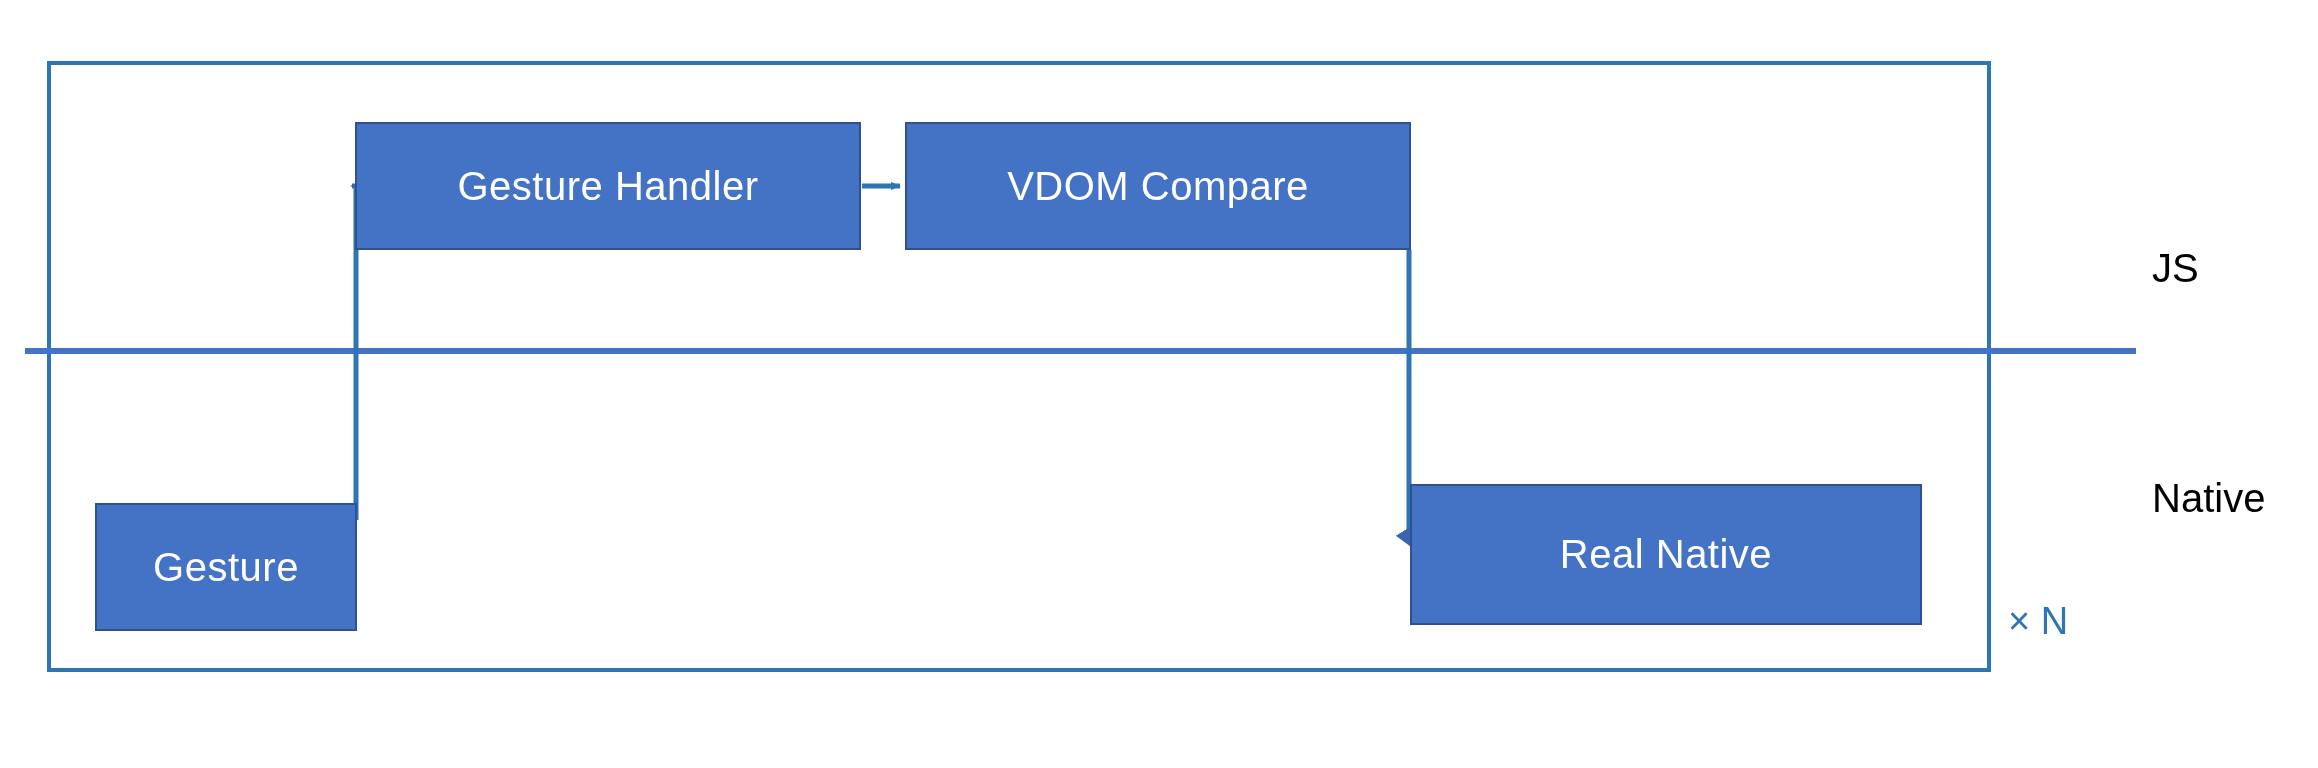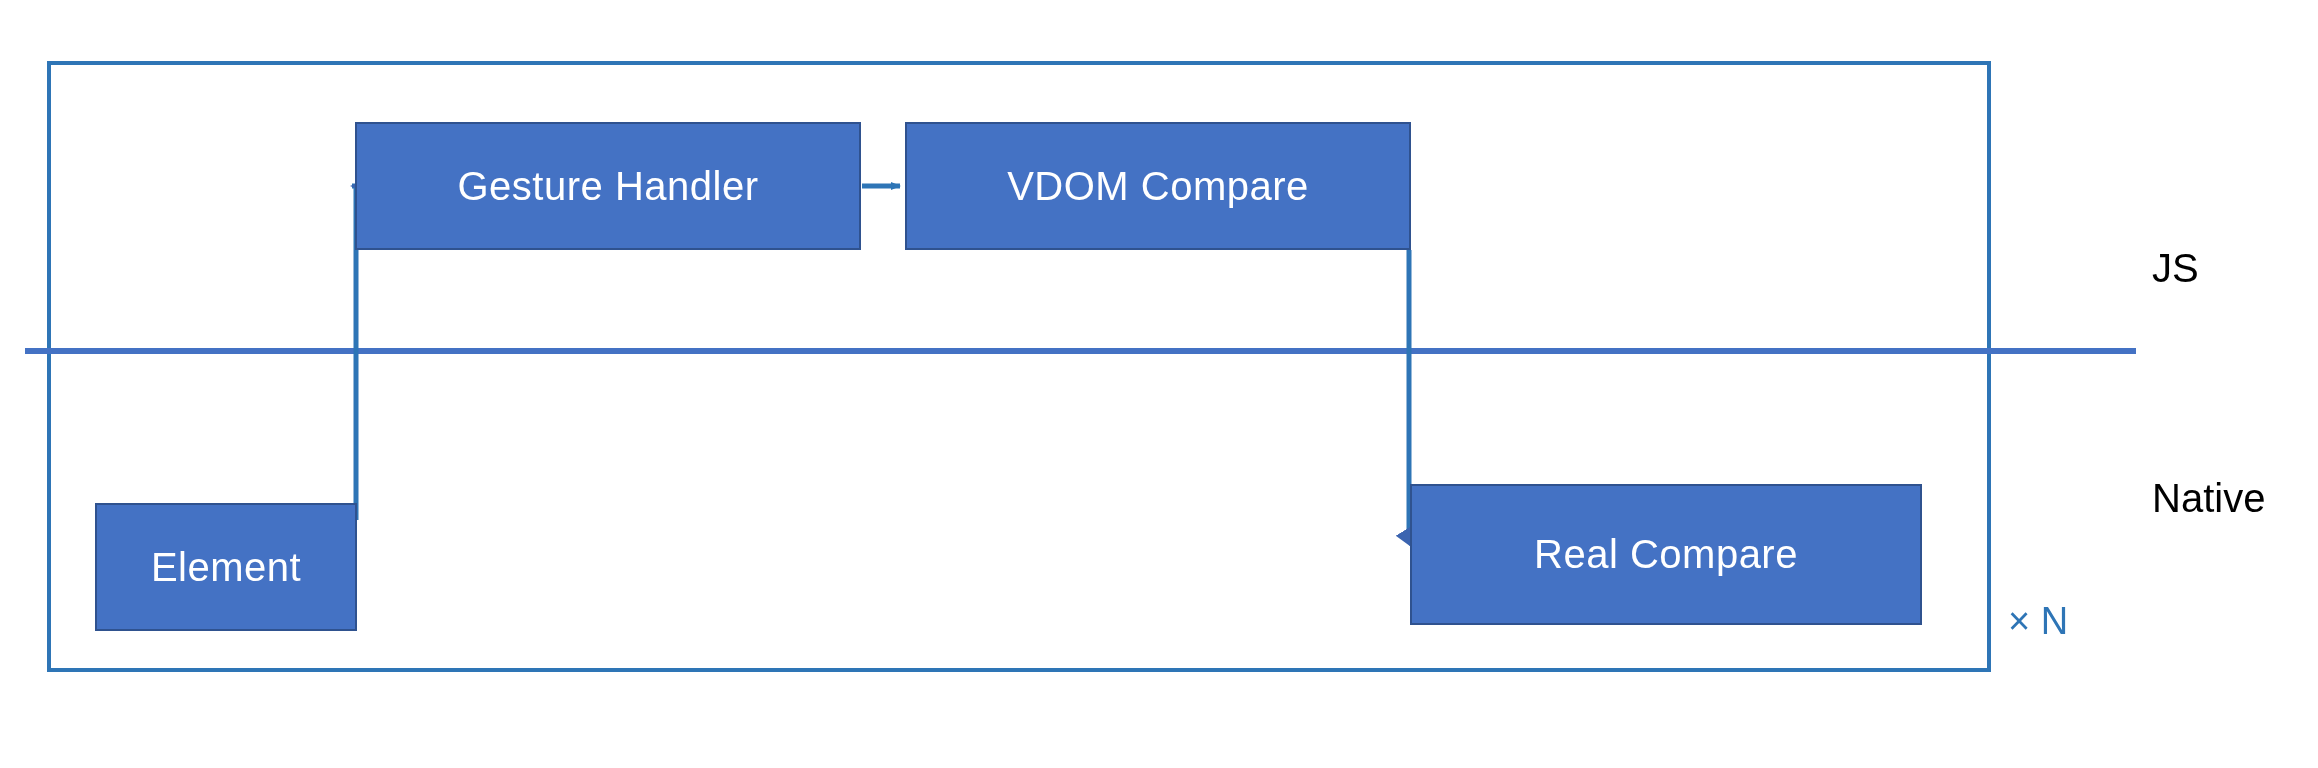--- a/index.html
+++ b/index.html
@@ -95,25 +95,25 @@
 
   <div class="node" id="node-gesture-handler">
     <span class="node-label">Gesture Handler</span>
   </div>
 
   <div class="node" id="node-vdom-compare">
     <span class="node-label">VDOM Compare</span>
   </div>
 
   <div class="node" id="node-gesture">
-    <span class="node-label">Element</span>
+    <span class="node-label">Gesture</span>
   </div>
 
   <div class="node" id="node-real-element">
-    <span class="node-label">Real Compare</span>
+    <span class="node-label">Real Native</span>
   </div>
 
   <div class="plain-label" id="label-js">JS</div>
 
   <div class="plain-label" id="label-native">Native</div>
 
   <div class="accent-label" id="label-times-n">× N</div>
 
 </div>
 

